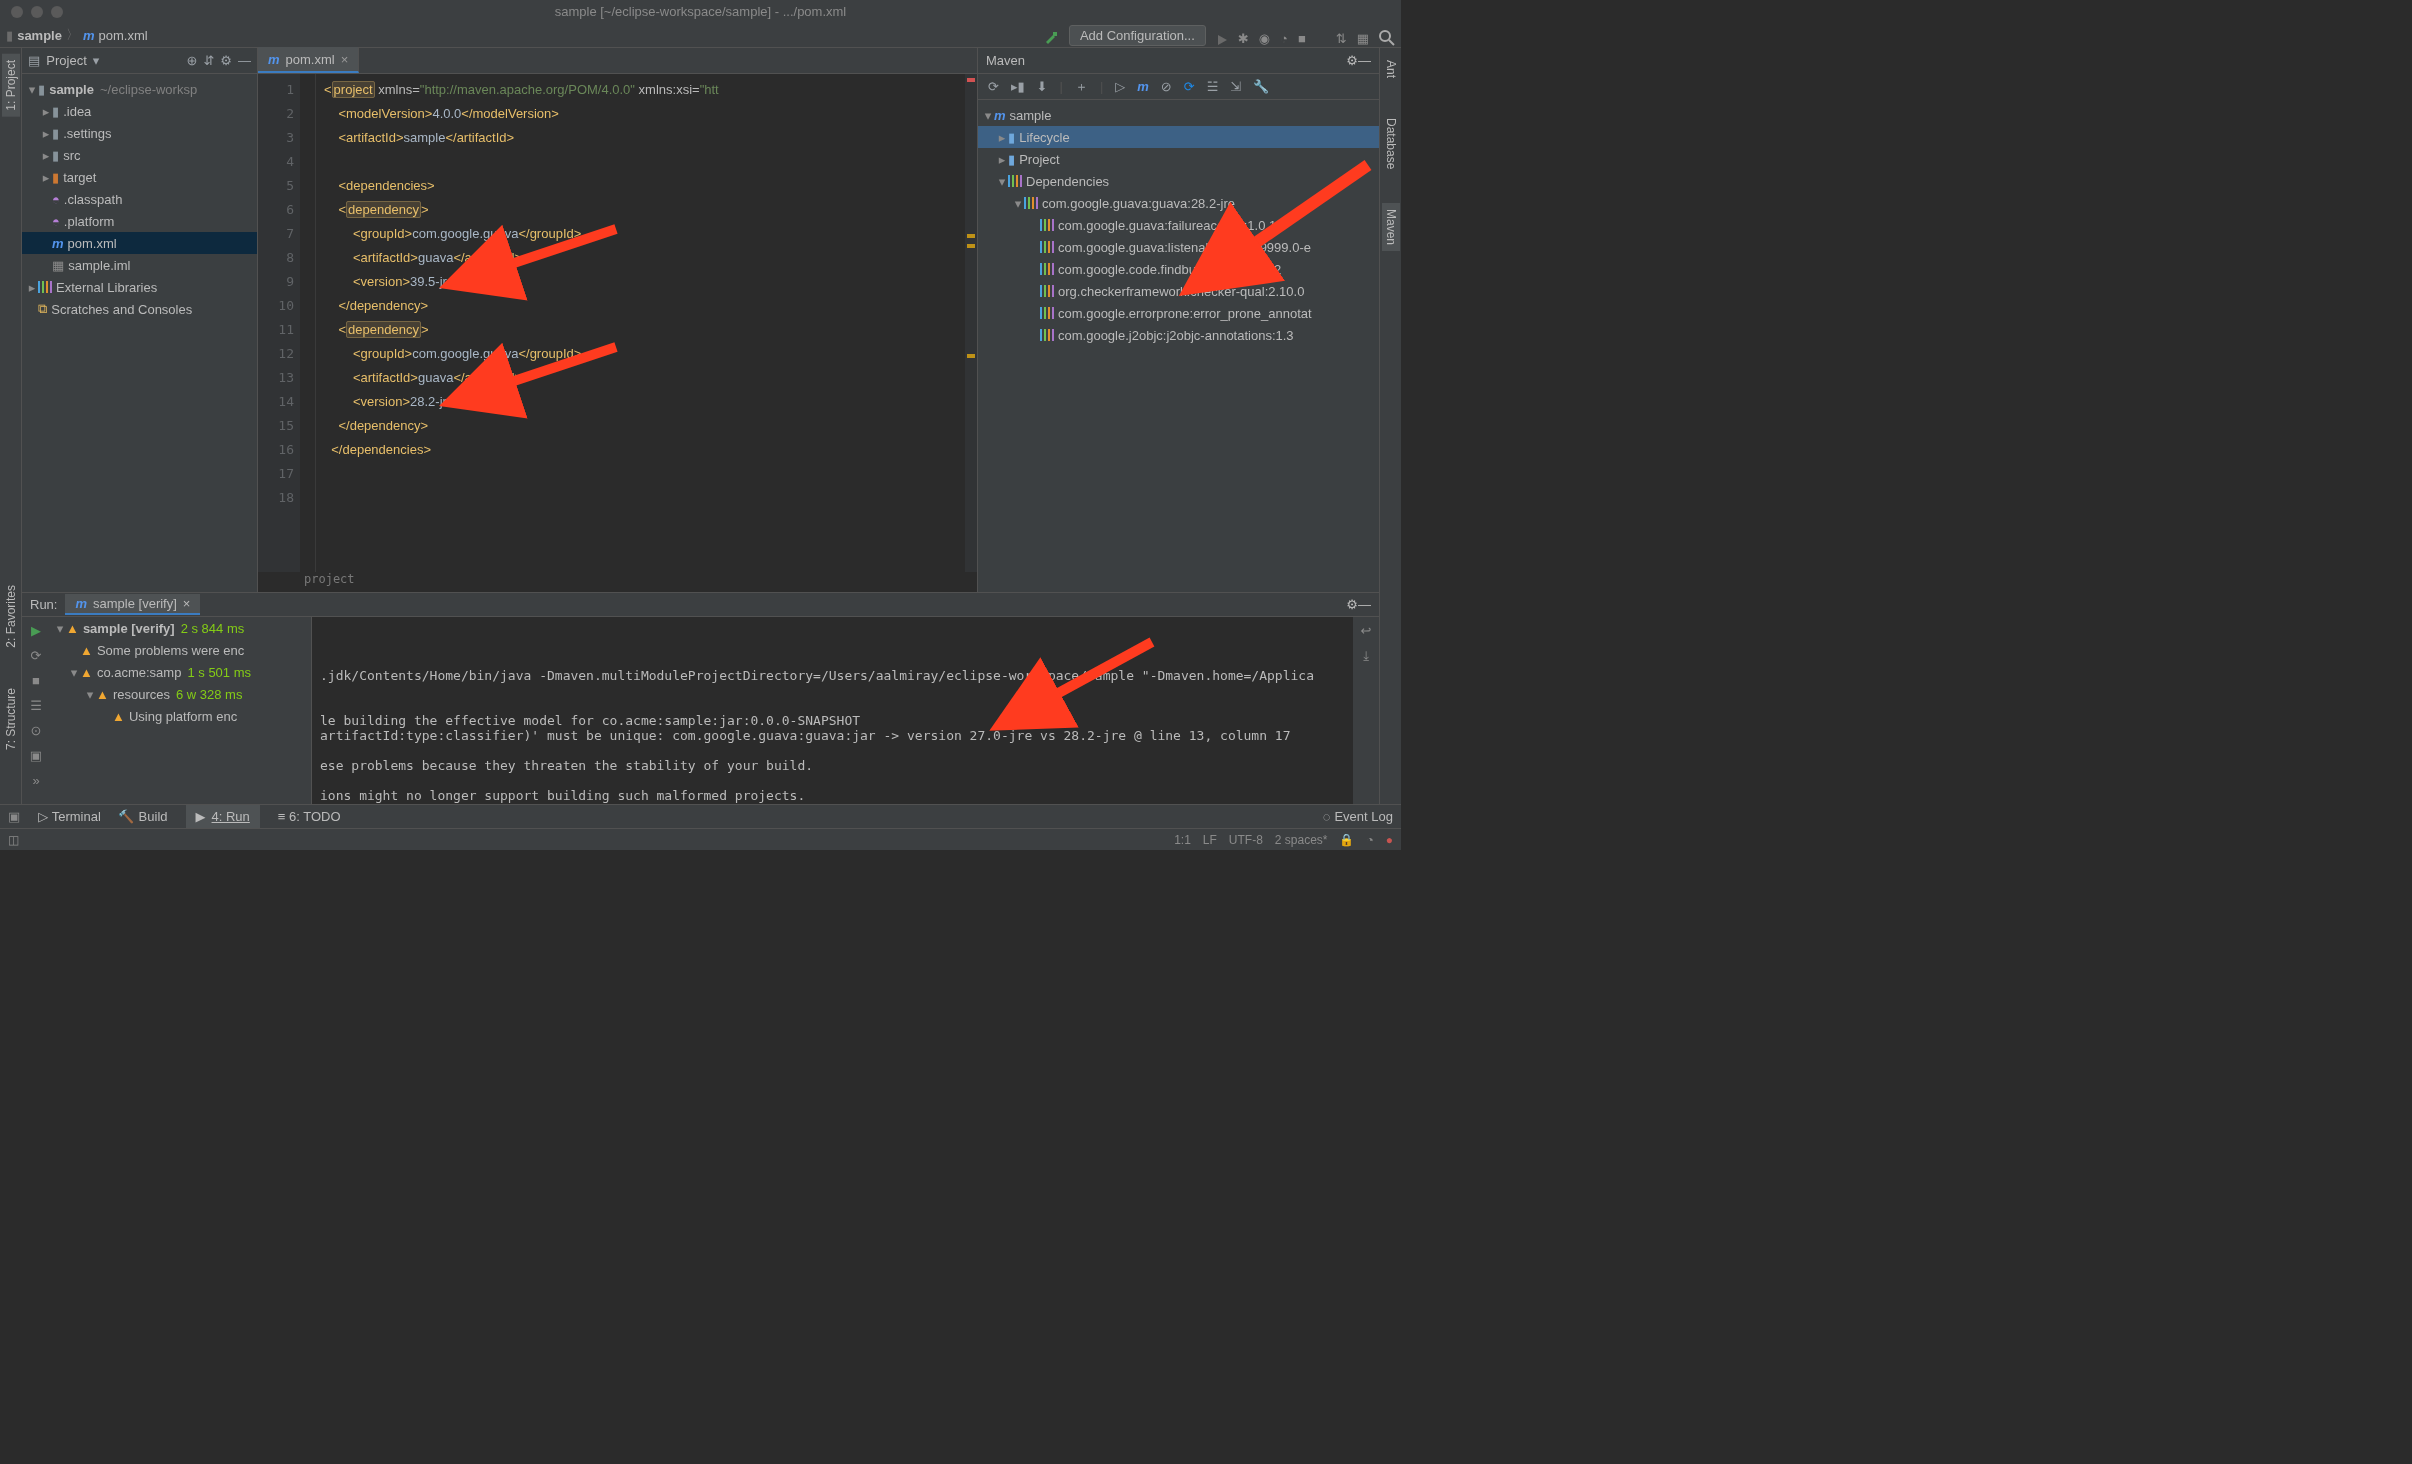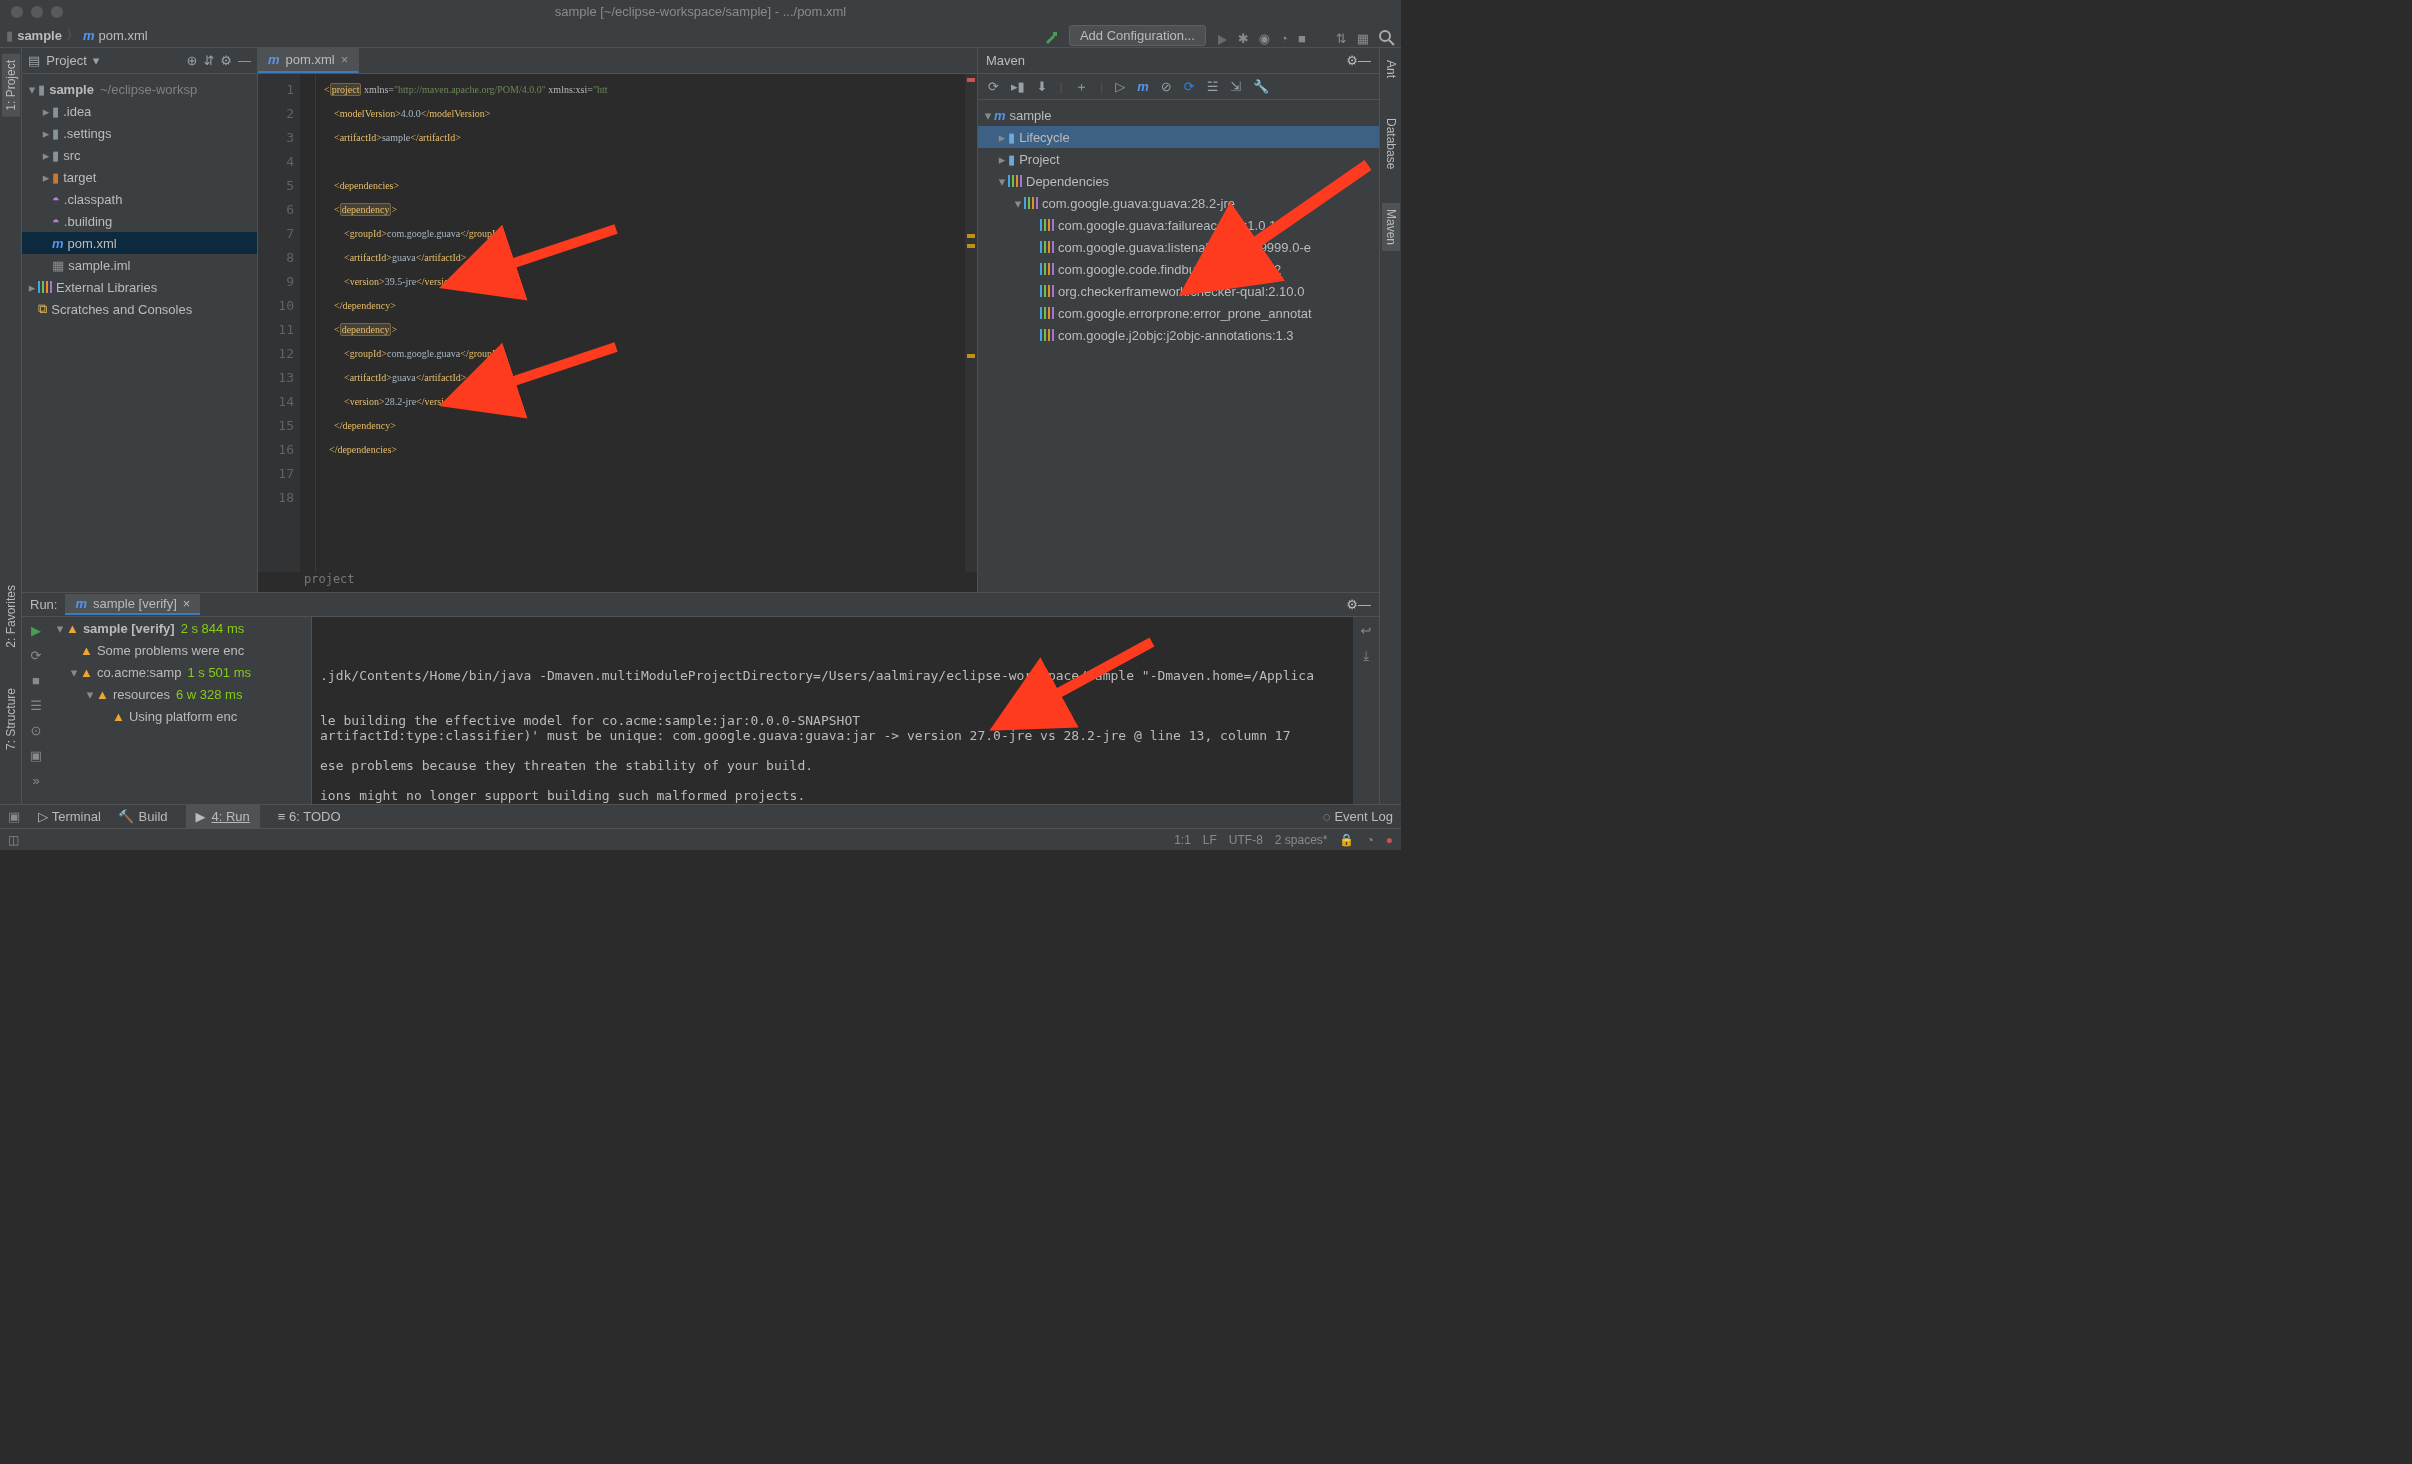--- a/index.html
+++ b/index.html
@@ -70,21 +70,21 @@
 
 .editor{flex:1;display:flex;flex-direction:column;background:#2b2b2b;}
 .tabs{height:26px;display:flex;align-items:flex-end;background:#3c3f41;border-bottom:1px solid var(--border);}
 .tab{height:26px;display:flex;align-items:center;gap:6px;padding:0 10px;background:#515658;color:#bbb;border-right:1px solid var(--border);}
 .tab.active{background:#4e5254;border-bottom:2px solid #3b7cc1;}
 .tab .close{color:#9a9a9a;}
 .edbody{flex:1;display:flex;min-height:0;position:relative;}
 .gutter{width:42px;background:#313335;text-align:right;color:#606366;font-family:var(--mono);font-size:13px;padding:4px 6px 4px 0;}
 .gutter .ln{height:24px;line-height:24px;}
 .foldg{width:16px;background:#2b2b2b;border-right:1px solid #3a3a3a;position:relative;}
-.code{flex:1;font-family:Liberation Serif, serif;font-size:10px;color:#a9b7c6;padding:4px 0;overflow:hidden;position:relative;}
+.code{flex:1;font-family:Liberation Sans, sans-serif;font-size:13px;color:#a9b7c6;padding:4px 0;overflow:hidden;position:relative;}
 .code .cl{height:24px;line-height:24px;white-space:pre;padding-left:8px;}
 .t-tag{color:#e8bf6a;}
 .t-attr{color:#bababa;}
 .t-str{color:#6a8759;}
 .t-txt{color:#a9b7c6;}
 .hl{background:rgba(232,191,106,0.15);border:1px solid rgba(232,191,106,0.3);border-radius:2px;padding:0 1px;}
 .edstatus{height:20px;color:#787878;font-family:var(--mono);font-size:12px;padding-left:46px;}
 .marker{position:absolute;right:0;width:12px;top:0;bottom:0;background:#313335;}
 .marker .m{position:absolute;right:2px;width:8px;height:4px;}
 .m.err{background:#d25252;}
@@ -222,21 +222,21 @@
                 <span class="lbl">target</span>
               </div>
               <div class="node depth1">
                 <span class="arrow"></span>
                 <span style="color:#b57fd6">◓</span>
                 <span class="lbl">.classpath</span>
               </div>
               <div class="node depth1">
                 <span class="arrow"></span>
                 <span style="color:#b57fd6">◓</span>
-                <span class="lbl">.building</span>
+                <span class="lbl">.platform</span>
               </div>
               <div class="node depth1 sel">
                 <span class="arrow"></span>
                 <span class="ic mvn">m</span>
                 <span class="lbl">pom.xml</span>
               </div>
               <div class="node depth1">
                 <span class="arrow"></span>
                 <span style="color:#8a8a8a">▦</span>
                 <span class="lbl">sample.iml</span>

